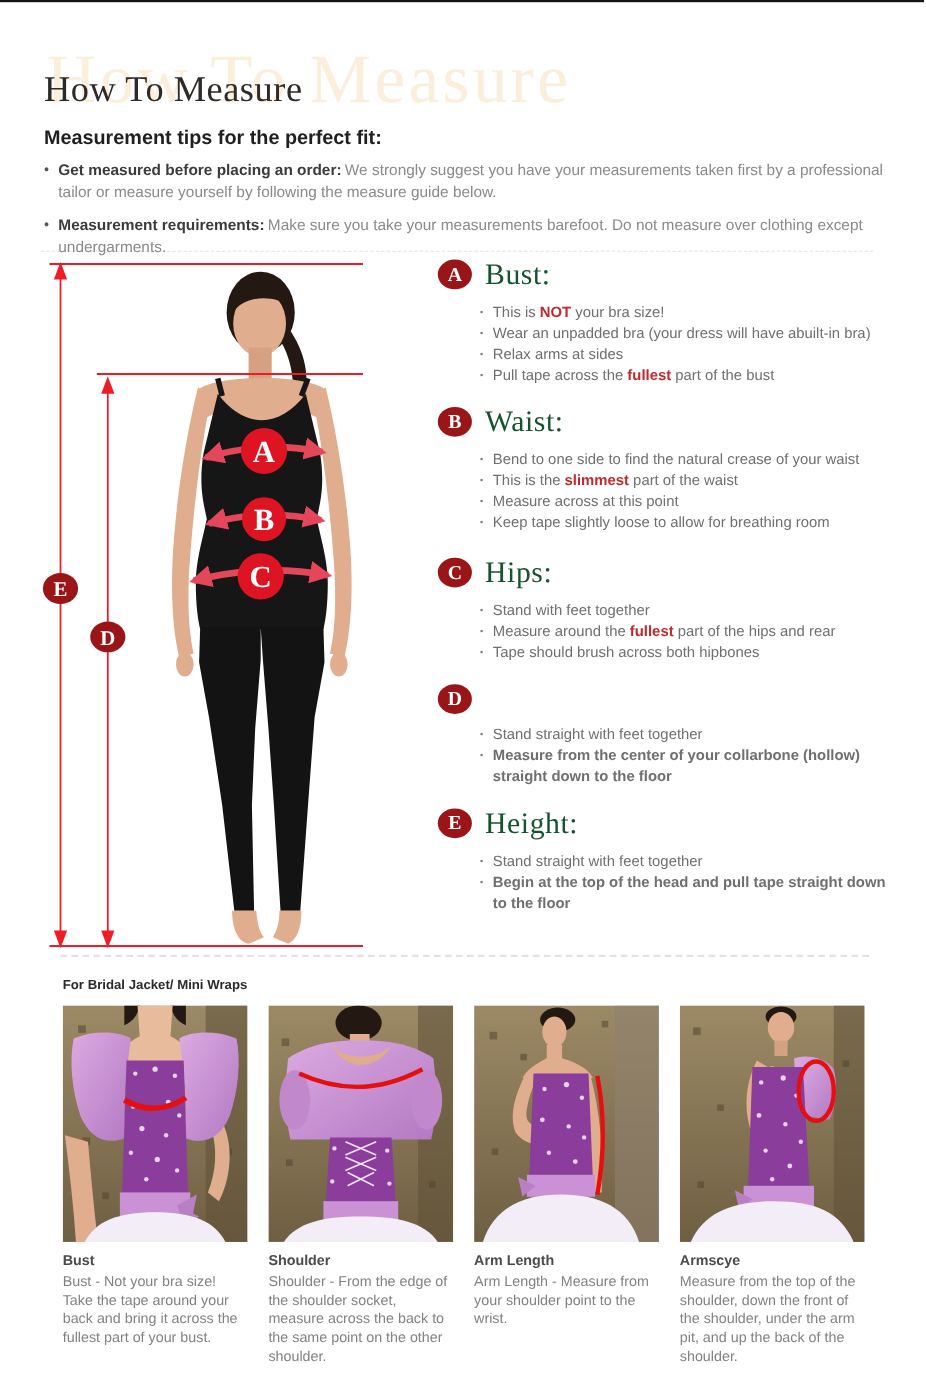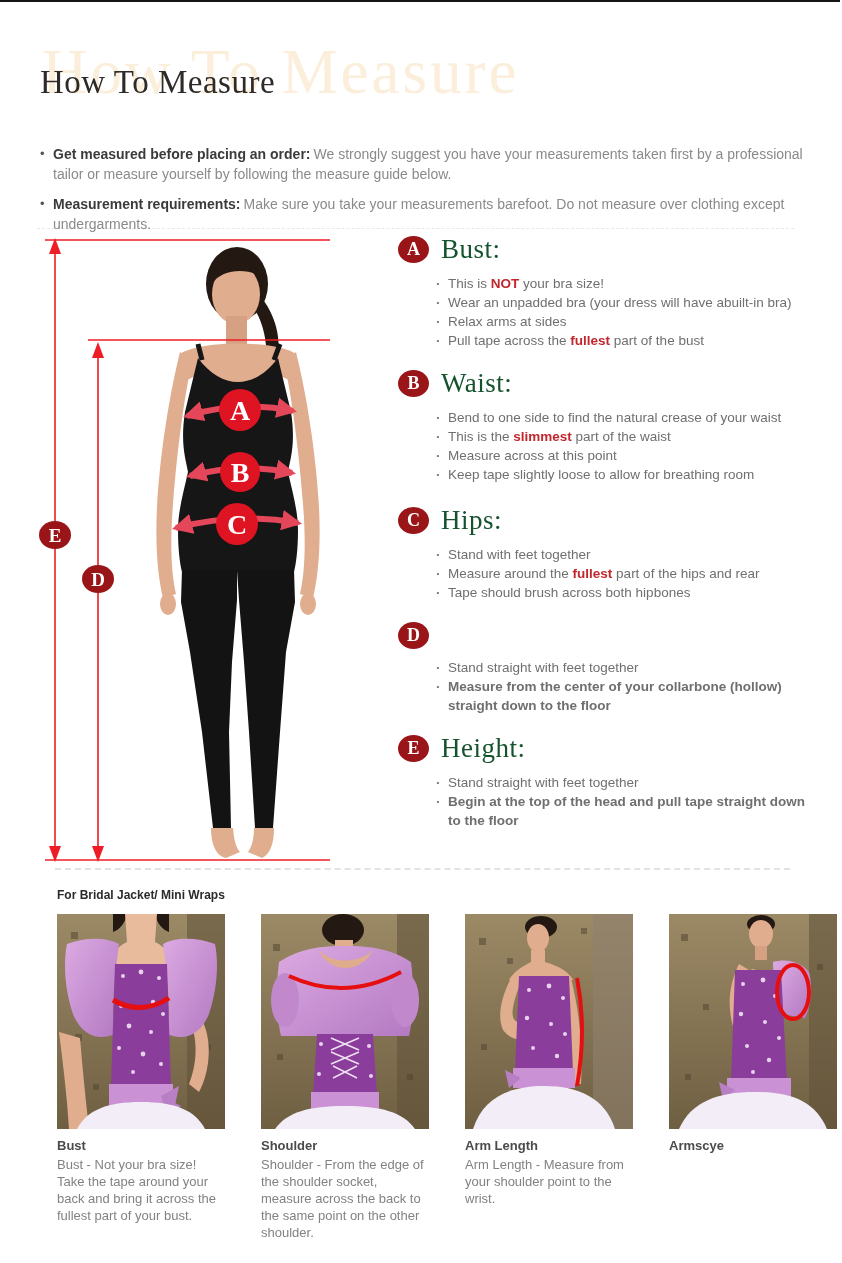--- a/index.html
+++ b/index.html
@@ -47,34 +47,35 @@
   }
   .bullets{margin:9px 0 0 36px;}
   .bullet{position:relative;padding-left:14px;font-size:13.5px;line-height:19px;color:#6f6f6f;}
   .bullet::before{content:"\00b7";position:absolute;left:2px;top:0;color:#777;font-weight:bold;}
   .bullet .em{color:#c1272d;font-weight:bold;}
   .narrow{max-width:372px;font-weight:bold;}
   .sec-b{margin-top:18px}.sec-c{margin-top:21px}.sec-d{margin-top:20px}.sec-e{margin-top:18px}
 
   
   .bridal-heading{position:absolute;left:57px;top:886px;margin:0;font-size:12px;font-weight:bold;color:#2b2b2b;z-index:1;}
-  .cards{position:absolute;left:57px;top:912px;display:grid;grid-template-columns:repeat(4,168px);column-gap:36px;z-index:1;}
+  .cards{position:absolute;left:57px;top:912px;display:grid;grid-template-columns:repeat(4,168px);column-gap:19px;z-index:1;}
   .card{width:168px;}
   .card svg{display:block;width:168px;height:215px;}
   .card-title{margin-top:9px;font-size:13px;font-weight:bold;color:#4b4b4b;line-height:16px;}
   .card-text{margin-top:2px;font-size:13px;color:#828282;line-height:17px;}
 </style>
 </head>
 <body>
 
 <div class="page">
 
   <div class="watermark">How To Measure</div>
   <h1 class="title">How To Measure</h1>
 
+  <h2 class="tips-heading">Measurement tips for the perfect fit:</h2>
   <div class="tips">
     <div class="tip"><span class="tip-lead">Get measured before placing an order:</span><span>We strongly suggest you have your measurements taken first by a professional tailor or measure yourself by following the measure guide below.</span></div>
     <div class="tip"><span class="tip-lead">Measurement requirements:</span><span>Make sure you take your measurements barefoot. Do not measure over clothing except undergarments.</span></div>
   </div>
 
   <div class="top-dash"></div>
 
   <div class="diagram">
     <svg viewBox="0 0 360 650" width="360" height="650">
       <defs>
@@ -397,16 +398,17 @@
           <circle cx="78" cy="132" r="2"></circle>
             <circle cx="100" cy="146" r="2.2"></circle>
             <circle cx="84" cy="158" r="2"></circle>
         </g>
         <ellipse cx="124" cy="78" rx="16" ry="27" fill="none" stroke="#e60f0f" stroke-width="4"></ellipse>
         <rect x="58" y="164" width="64" height="22" fill="#ca92d4"></rect>
         <polygon points="66,176 50,168 54,186" fill="#b87fc4"></polygon>
         <path d="M10,215 C22,188 48,178 86,178 C124,178 146,188 158,215 Z" fill="#f3edf8"></path>
       </svg>
       <div class="card-title">Armscye</div>
+      <div class="card-text">Measure from the top of the shoulder, down the front of the shoulder, under the arm pit, and up the back of the shoulder.</div>
     </div>
 
   </div>
 </div>
 
 </body></html>

